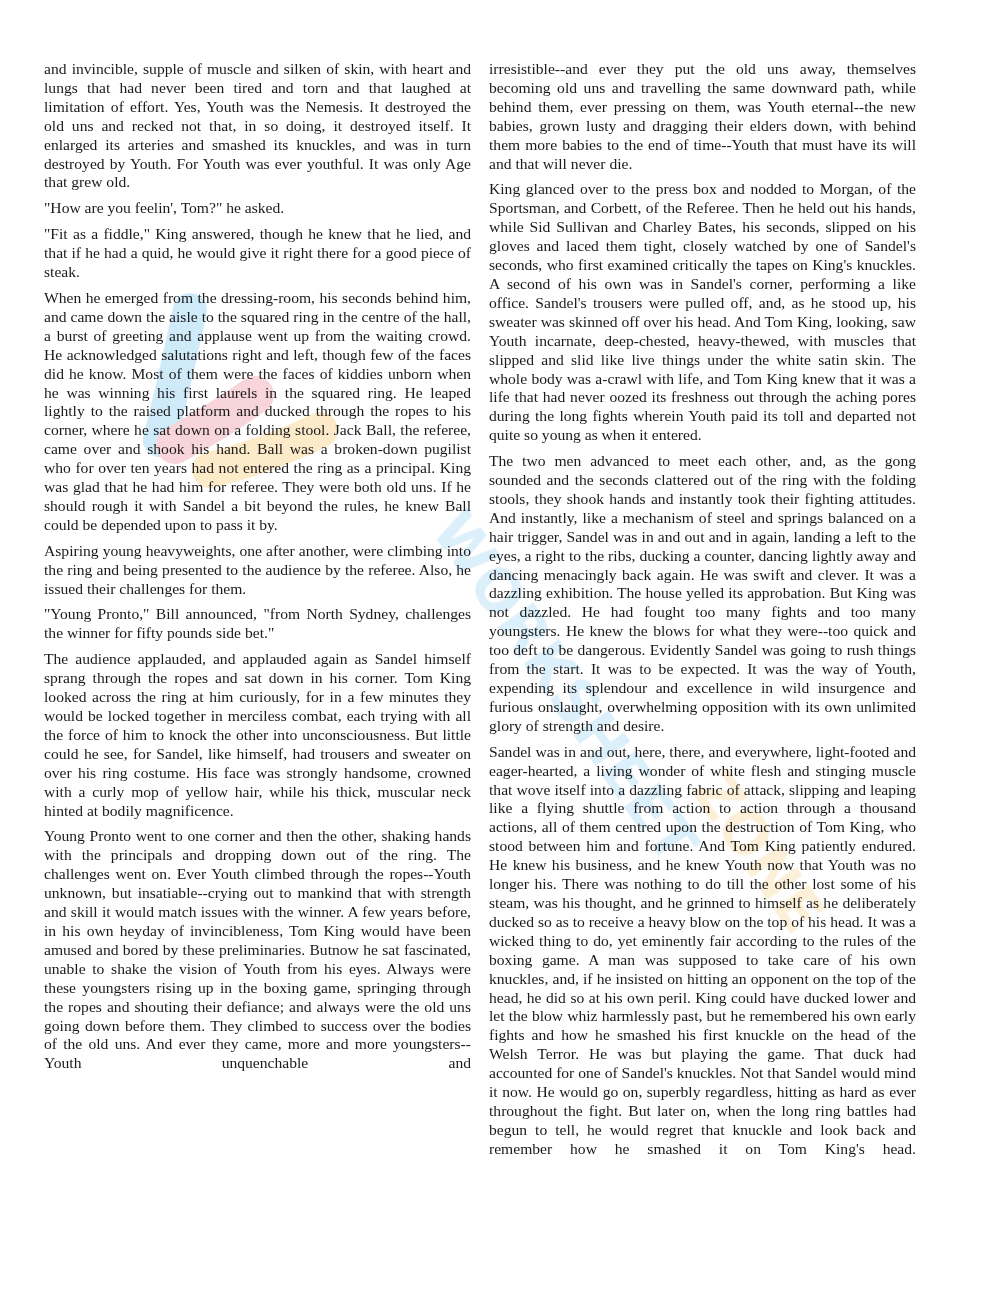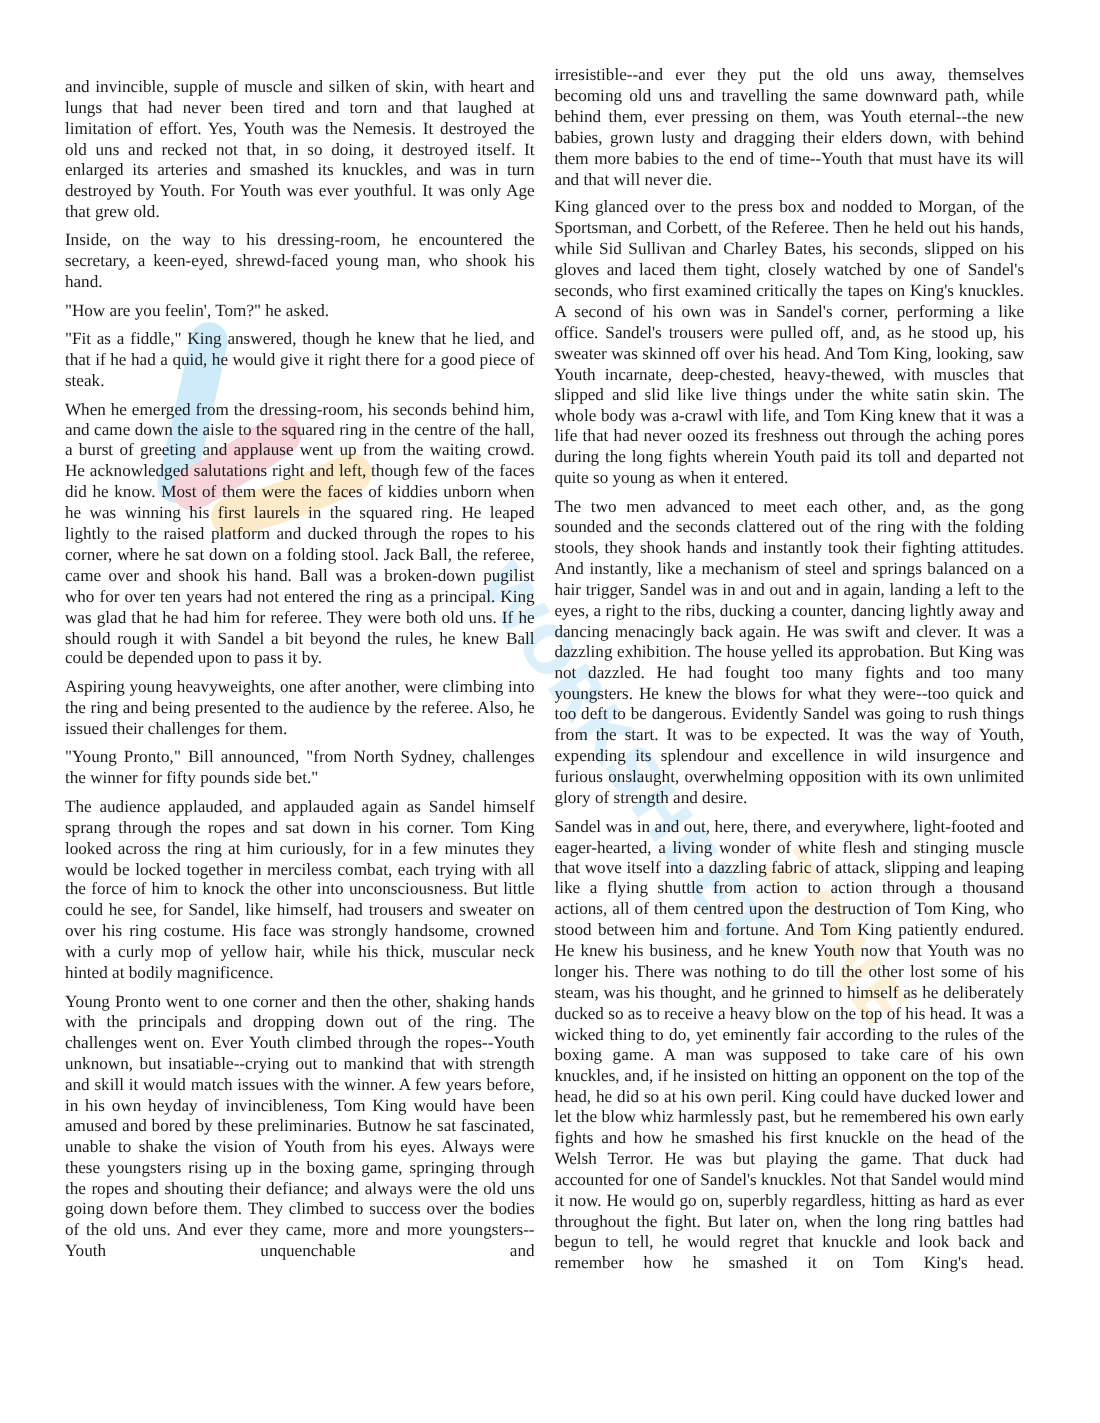--- a/index.html
+++ b/index.html
@@ -25,26 +25,25 @@
       position: absolute;
       left: 0; top: 0;
       width: 1000px;
       height: 1294px;
       pointer-events: none;
       z-index: 0;
     }
     .columns {
       position: absolute;
       top: 60px;
-      left: 59px;
+      left: 44px;
       width: 872px;
       display: flex;
       justify-content: space-between;
       z-index: 1;
-      align-items: center;
     }
     .column {
       width: 427px;
     }
     .para {
       margin: 0 0 7px 0;
       font-size: 15.6px;
       line-height: 18.9px;
       text-align: justify;
       hyphens: none;
@@ -69,21 +68,20 @@
     </g>
     <g opacity="0.55" font-family="DejaVu Sans, sans-serif" font-weight="bold">
       <text x="430" y="530" font-size="58" fill="#bfe3f7" transform="rotate(55 430 530)">WORKSHEET</text>
       <text x="690" y="790" font-size="58" fill="#fbe3b8" transform="rotate(55 690 790)">ZONE</text>
     </g>
   </svg>
 
   <div class="columns">
     <div class="column">
       <p class="para">and invincible, supple of muscle and silken of skin, with heart and lungs that had never been tired and torn and that laughed at limitation of effort. Yes, Youth was the Nemesis. It destroyed the old uns and recked not that, in so doing, it destroyed itself. It enlarged its arteries and smashed its knuckles, and was in turn destroyed by Youth. For Youth was ever youthful. It was only Age that grew old.</p>
-      <p class="para">Inside, on the way to his dressing-room, he encountered the secretary, a keen-eyed, shrewd-faced young man, who shook his hand.</p>
       <p class="para">"How are you feelin', Tom?" he asked.</p>
       <p class="para">"Fit as a fiddle," King answered, though he knew that he lied, and that if he had a quid, he would give it right there for a good piece of steak.</p>
       <p class="para">When he emerged from the dressing-room, his seconds behind him, and came down the aisle to the squared ring in the centre of the hall, a burst of greeting and applause went up from the waiting crowd. He acknowledged salutations right and left, though few of the faces did he know. Most of them were the faces of kiddies unborn when he was winning his first laurels in the squared ring. He leaped lightly to the raised platform and ducked through the ropes to his corner, where he sat down on a folding stool. Jack Ball, the referee, came over and shook his hand. Ball was a broken-down pugilist who for over ten years had not entered the ring as a principal. King was glad that he had him for referee. They were both old uns. If he should rough it with Sandel a bit beyond the rules, he knew Ball could be depended upon to pass it by.</p>
       <p class="para">Aspiring young heavyweights, one after another, were climbing into the ring and being presented to the audience by the referee. Also, he issued their challenges for them.</p>
       <p class="para">"Young Pronto," Bill announced, "from North Sydney, challenges the winner for fifty pounds side bet."</p>
       <p class="para">The audience applauded, and applauded again as Sandel himself sprang through the ropes and sat down in his corner. Tom King looked across the ring at him curiously, for in a few minutes they would be locked together in merciless combat, each trying with all the force of him to knock the other into unconsciousness. But little could he see, for Sandel, like himself, had trousers and sweater on over his ring costume. His face was strongly handsome, crowned with a curly mop of yellow hair, while his thick, muscular neck hinted at bodily magnificence.</p>
       <p class="para last-justify">Young Pronto went to one corner and then the other, shaking hands with the principals and dropping down out of the ring. The challenges went on. Ever Youth climbed through the ropes--Youth unknown, but insatiable--crying out to mankind that with strength and skill it would match issues with the winner. A few years before, in his own heyday of invincibleness, Tom King would have been amused and bored by these preliminaries. Butnow he sat fascinated, unable to shake the vision of Youth from his eyes. Always were these youngsters rising up in the boxing game, springing through the ropes and shouting their defiance; and always were the old uns going down before them. They climbed to success over the bodies of the old uns. And ever they came, more and more youngsters--Youth unquenchable and</p>
     </div>
     <div class="column">
       <p class="para">irresistible--and ever they put the old uns away, themselves becoming old uns and travelling the same downward path, while behind them, ever pressing on them, was Youth eternal--the new babies, grown lusty and dragging their elders down, with behind them more babies to the end of time--Youth that must have its will and that will never die.</p>

